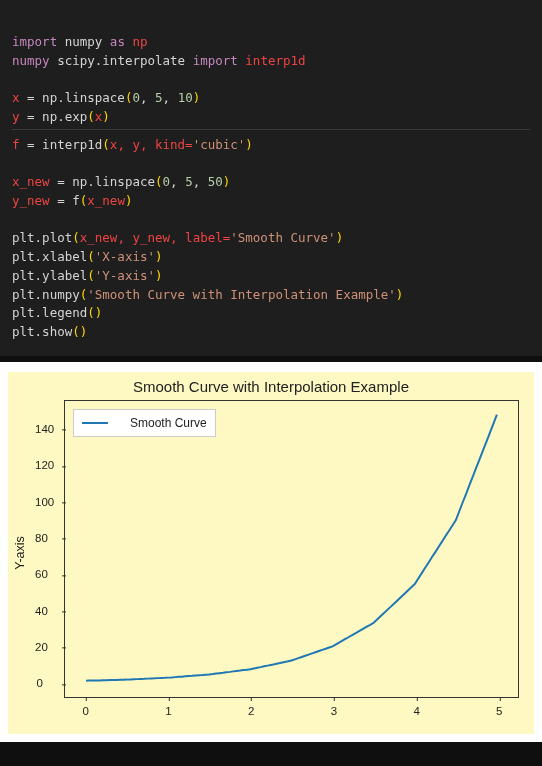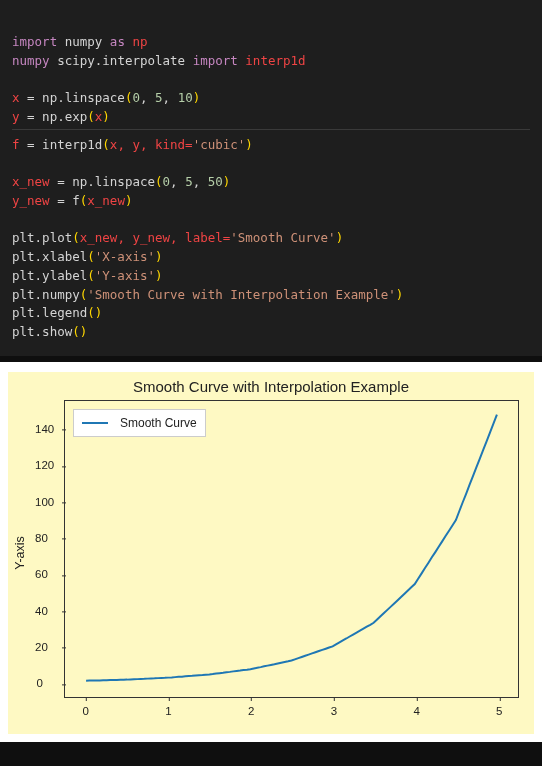--- a/index.html
+++ b/index.html
@@ -119,21 +119,21 @@
     left: 8px;
     top: 8px;
     border: 1px solid #cccccc;
     background: #ffffff;
     padding: 4px 8px;
     font-family: Arial, sans-serif;
     font-size: 12px;
     color: #222;
     display: flex;
     align-items: center;
-    gap: 12px;
+    gap: 22px;
   }
   .legend-swatch {
     width: 26px;
     height: 2px;
     background: #1f77b4;
   }
   svg.curve {
     position: absolute;
     left: 0; top: 0;
     width: 100%; height: 100%;

